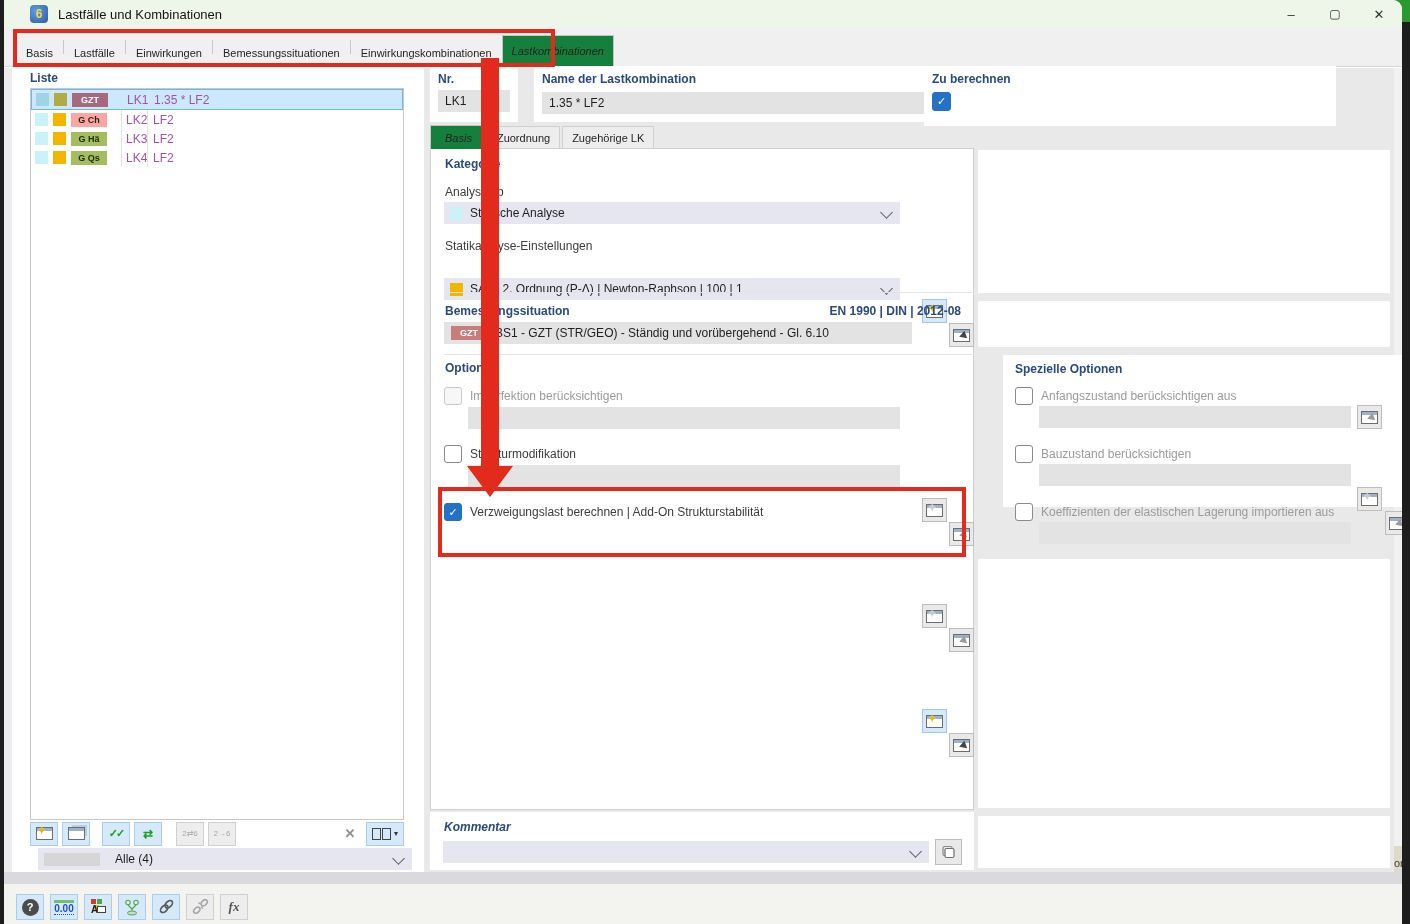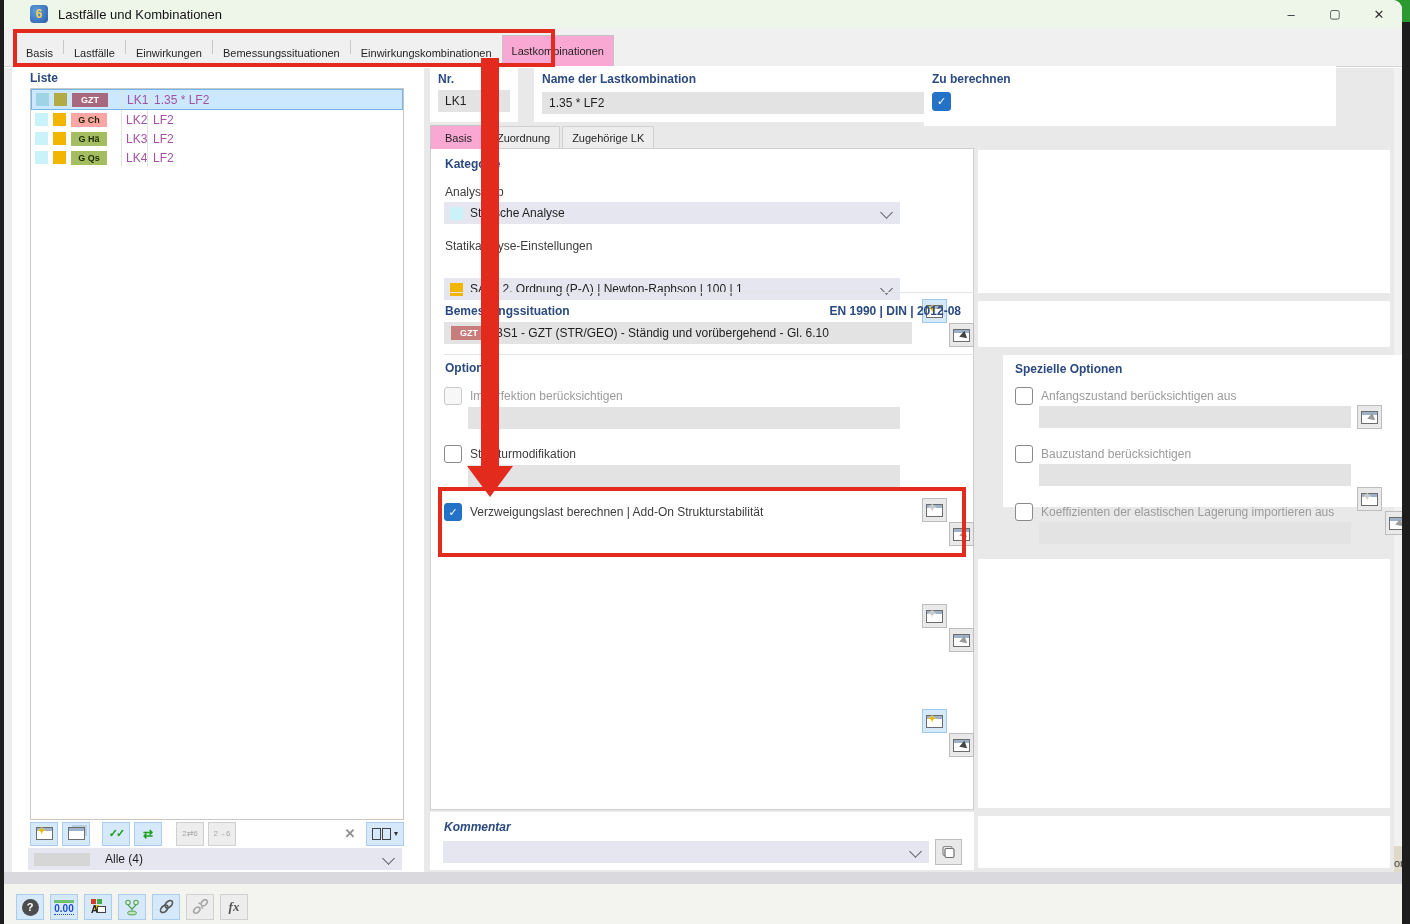--- a/index.html
+++ b/index.html
@@ -27,21 +27,21 @@
   .btn-ico.blue{background:#d5e9fa;border-color:#9fc8e8;}
   .miniwin{width:15px;height:11px;border:1px solid #6d6d6d;background:#fff;position:relative;display:block;}
   .miniwin:before{content:"";position:absolute;left:0;top:0;right:0;height:3px;background:#9db2c9;}
   .star{position:absolute;left:1px;top:-2px;color:#e8b800;font-size:10px;line-height:10px;
         text-shadow:0 0 1px #fff;font-weight:bold;}
   .cursorhand{position:absolute;right:1px;bottom:1px;width:0;height:0;
         border-left:7px solid #444;border-top:4px solid transparent;border-bottom:4px solid transparent;
         transform:rotate(40deg);}
   .tab{display:inline-flex;align-items:center;height:27px;padding:0 9px;font-size:11px;color:#1f1f1f;
        border:1px solid transparent;border-bottom:none;}
-  .tab.active{background:#f9a8d4;border-color:#c4c4c4;height:30px;position:relative;z-index:2;}
+  .tab.active{background:#15803d;border-color:#c4c4c4;height:30px;position:relative;z-index:2;font-style:italic;}
   .tabsep{width:1px;height:14px;background:#c9c9c9;align-self:center;}
   .btn{height:24px;background:#fdfdfd;border:1px solid #b0b0b0;border-radius:2px;font-size:12px;color:#1a1a1a;
        display:flex;align-items:center;justify-content:center;}
   .btn.ok{border:2px solid #3f86d2;}
   .btn.disabled{color:#a3a3a3;background:#f4f4f4;border-color:#cfcfcf;}
   .anno{border:4px solid #e32b1d;position:absolute;box-sizing:border-box;pointer-events:none;z-index:50;}
   .listrow{display:flex;align-items:center;height:19px;font-size:12px;}
   .listrow .cell-ico{display:flex;align-items:center;padding-left:4px;width:90px;flex:none;height:100%;box-sizing:border-box;}
   .listrow .cell-id{width:26px;flex:none;border-left:1px solid #e3e3e3;padding-left:4px;height:100%;display:flex;align-items:center;box-sizing:border-box;}
   .listrow .cell-f{flex:1;border-left:1px solid #e3e3e3;padding-left:5px;height:100%;display:flex;align-items:center;box-sizing:border-box;}
@@ -175,21 +175,21 @@
     <div style="width:24px;height:22px;display:flex;align-items:center;justify-content:center;">
         <span style="color:#8f8f8f;font-weight:bold;font-size:13px;">✕</span>
       </div>
     <div class="tbico" style="width:36px;">
       <span style="display:inline-block;width:7px;height:10px;border:1px solid #444;margin-right:1px;"></span>
       <span style="display:inline-block;width:7px;height:10px;border:1px solid #444;"></span>
       <span style="font-size:8px;color:#333;margin-left:3px;">▾</span>
     </div>
   </div>
 
-  <div class="abs combo" style="left:24px;top:848px;width:374px;text-align:center;">
+  <div class="abs combo" style="left:34px;top:848px;width:374px;text-align:center;">
     <span class="sw" style="width:56px;height:13px;background:#d6d6d6;"></span>
     <span style="margin-left:8px;">Alle (4)</span>
     <span class="chev"></span>
   </div>
 
   <div class="abs panel" style="left:426px;top:66px;width:88px;height:56px;">
     <div class="hdr" style="margin:6px 0 0 8px;">Nr.</div>
     <div class="field" style="margin:4px 8px 0 8px;">LK1</div>
   </div>
   <div class="abs panel" style="left:530px;top:66px;width:440px;height:56px;">

